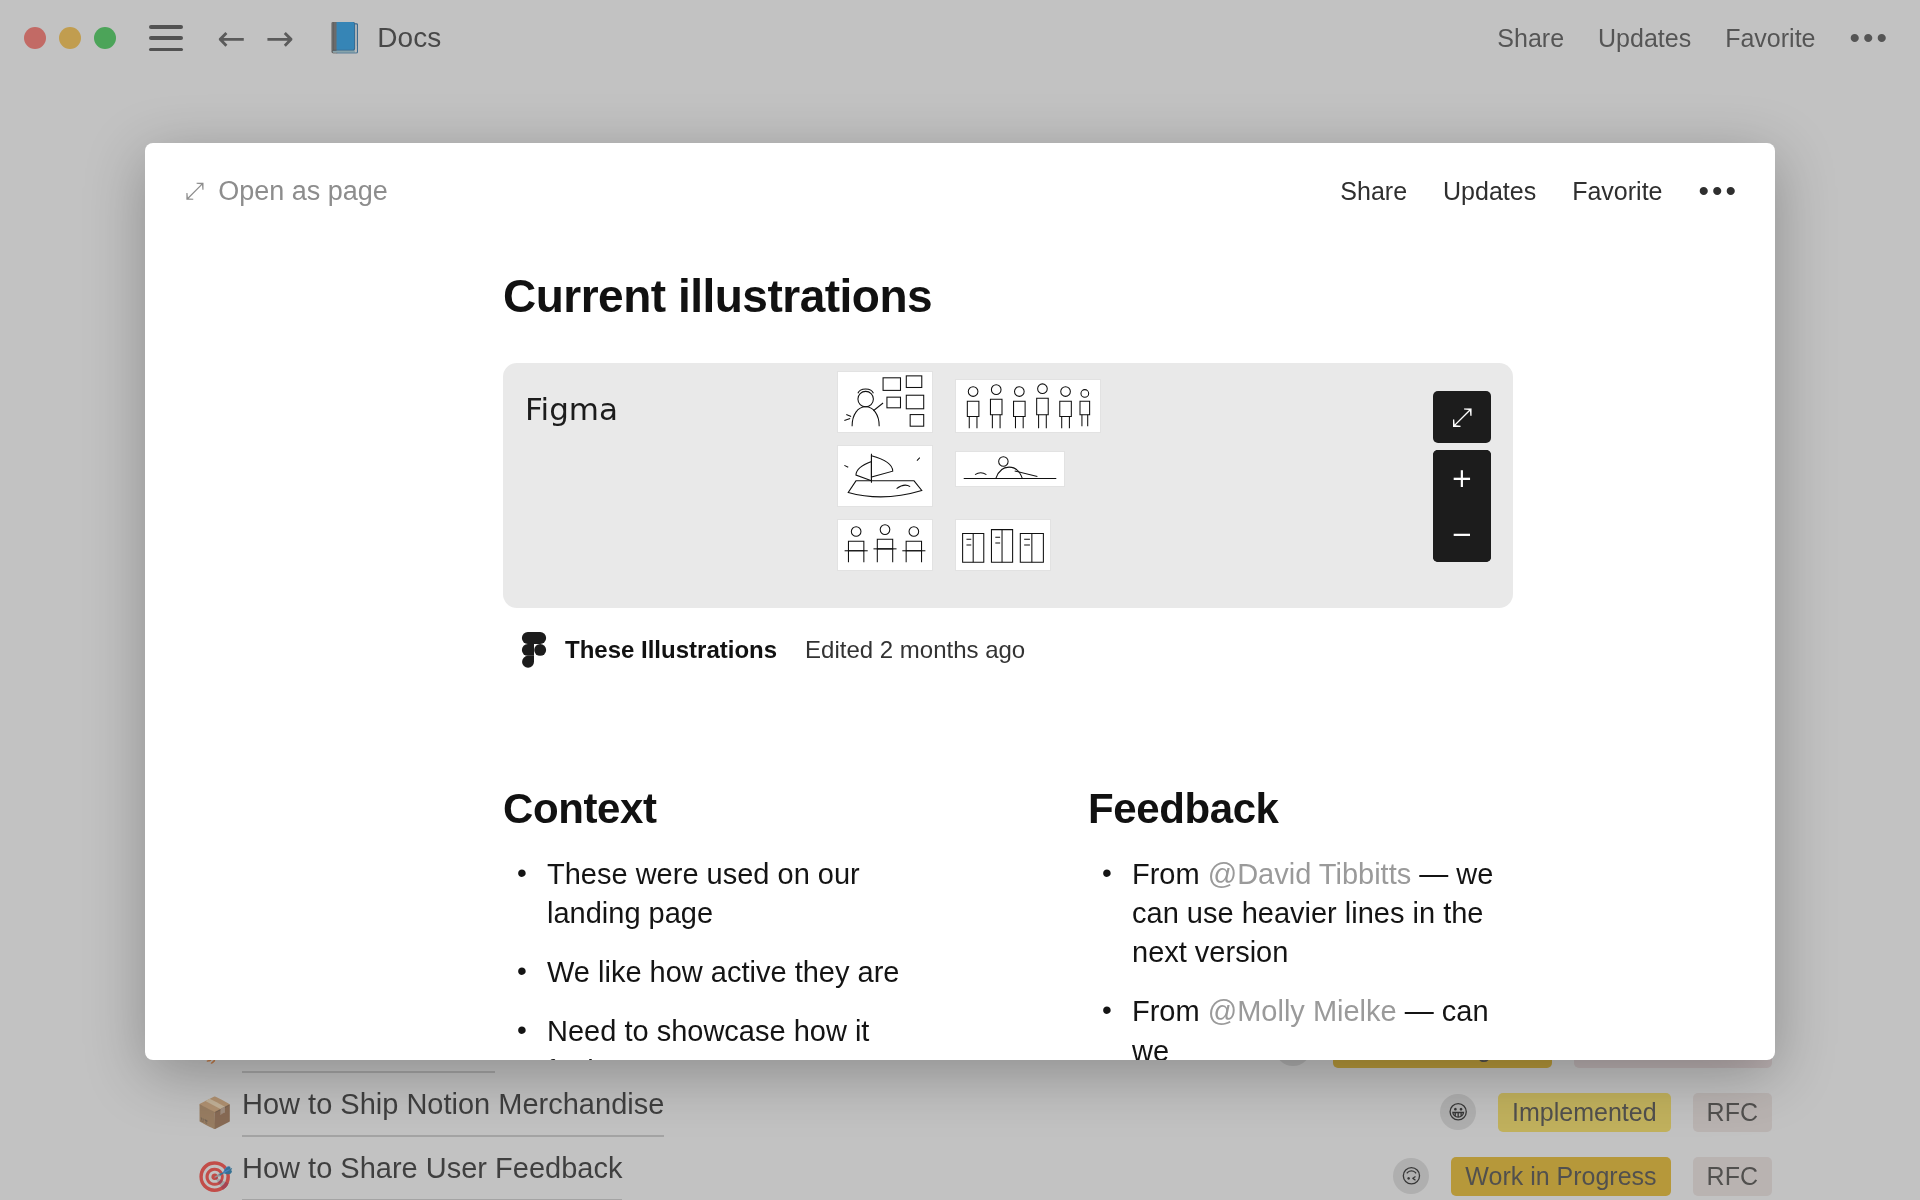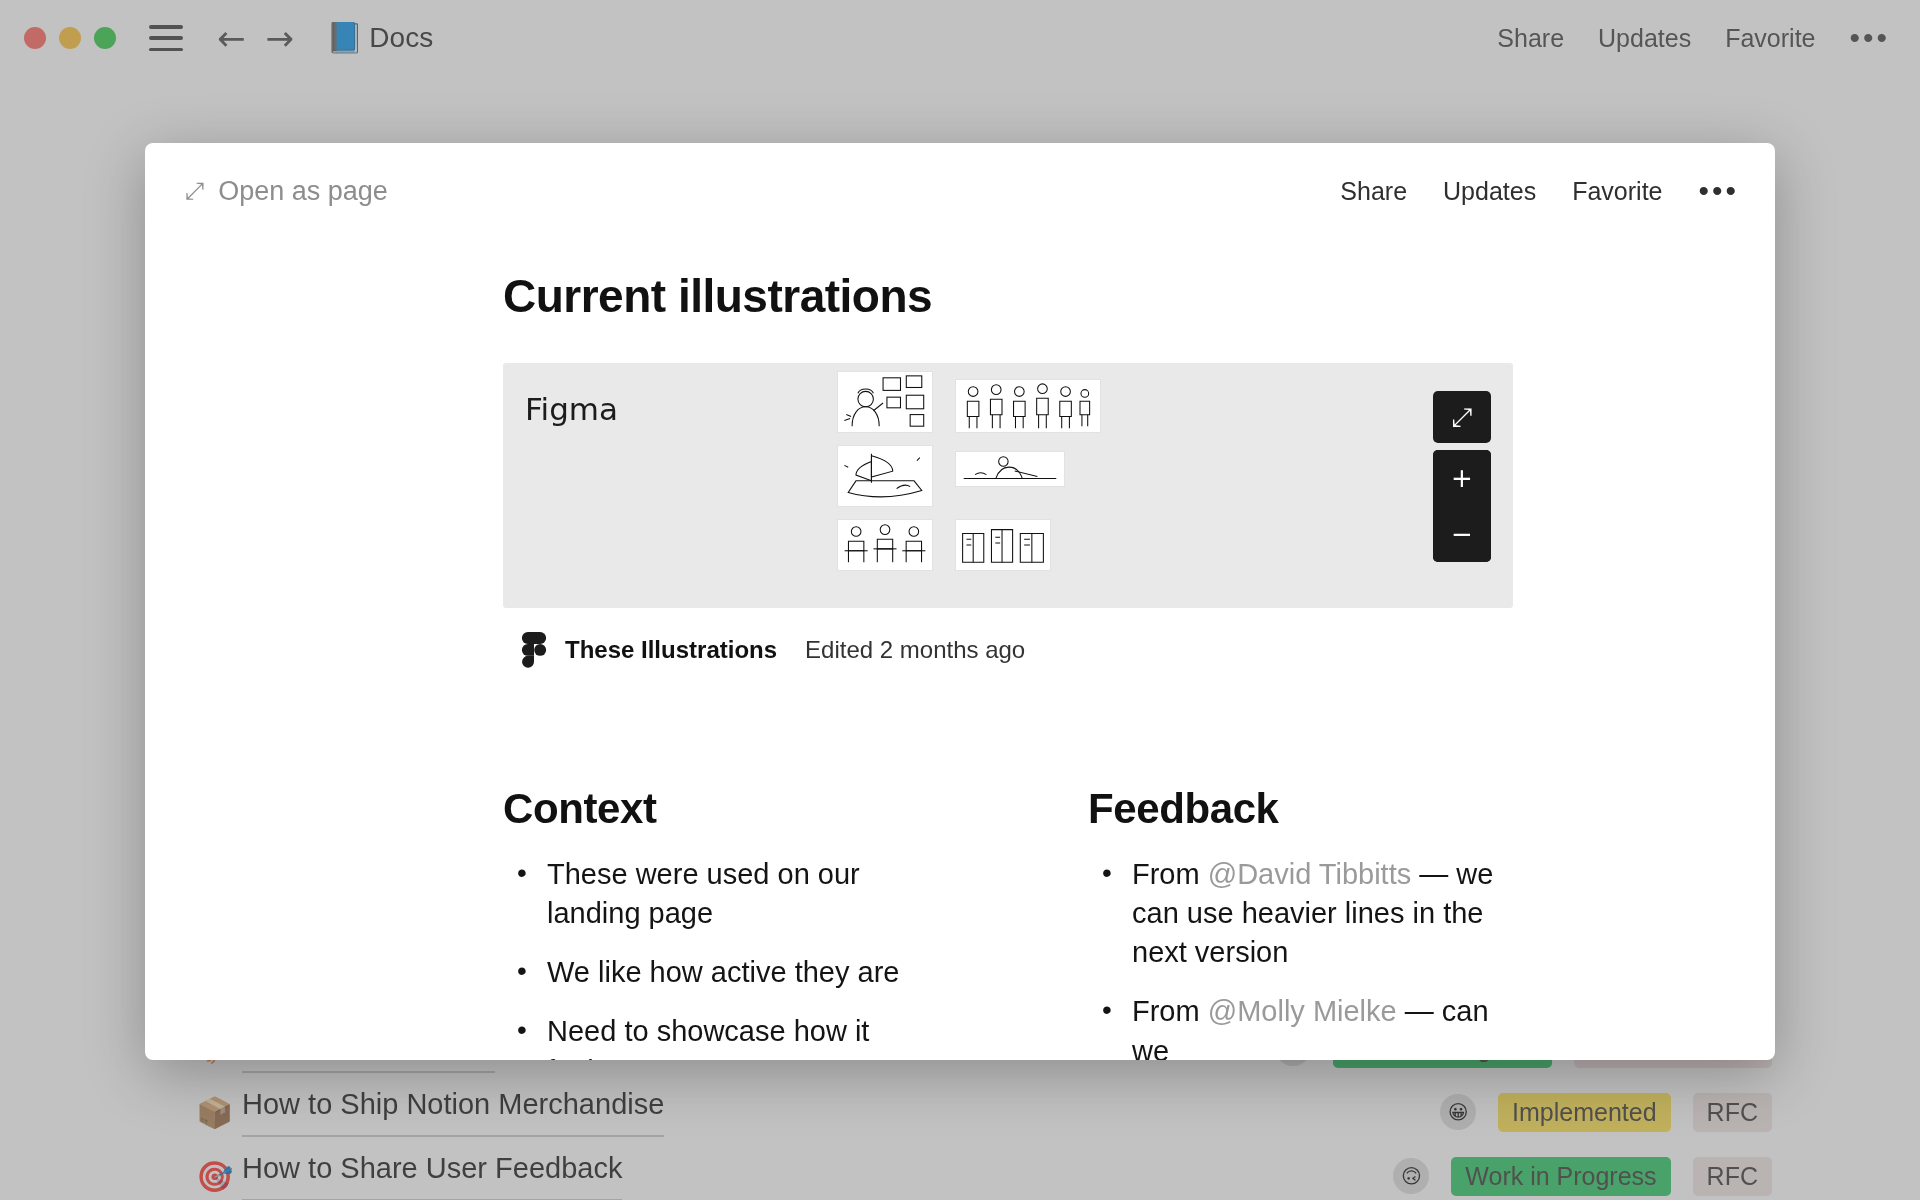--- a/index.html
+++ b/index.html
@@ -44,21 +44,21 @@
     margin-left: 24px; font-family: "DejaVu Sans", sans-serif;
   }
   #nav-back { margin-left: 34px; }
   #nav-forward { margin-left: 20px; }
 
   .doc-emoji {
     margin-left: 32px; font-size: 30px; line-height: 1;
     font-family: "DejaVu Sans", sans-serif;
   }
   #doc-title {
-    margin-left: 6px; font-size: 28px; color: #222; font-weight: 400;
+    margin-left: 14px; font-size: 28px; color: #222; font-weight: 400;
   }
 
   #titlebar-actions {
     margin-left: auto; margin-right: 30px;
     display: flex; align-items: center; gap: 34px;
   }
   .tb-action { font-size: 25px; color: #3a3a3a; }
   .tb-dots { font-size: 30px; color: #3a3a3a; letter-spacing: 3px; line-height: 1; }
 
   
@@ -84,21 +84,21 @@
   .bg-avatar {
     width: 36px; height: 36px; border-radius: 50%;
     background: #dcdcdc; font-size: 20px;
     display: flex; align-items: center; justify-content: center;
     font-family: "DejaVu Sans", sans-serif;
   }
   .tag {
     font-size: 25px; padding: 5px 14px; border-radius: 5px;
     color: #32302c;
   }
-  .tag-progress { background: #22c55e; }
+  .tag-progress { background: #eab308; }
   .tag-implemented { background: #fde047; }
   .tag-rfc { background: #efe3e1; }
   .tag-feedback { background: #f0dfe0; }
 
   
   #dim {
     position: absolute; inset: 0;
     background: rgba(120,120,120,0.45);
     pointer-events: none;
   }
@@ -148,21 +148,21 @@
     letter-spacing: -0.5px;
     margin-top: 30px;
   }
 
   
   #figma-embed {
     margin-top: 40px;
     position: relative;
     width: 1010px; height: 245px;
     background: #e9e9e9;
-    border-radius: 3px;
+    border-radius: 14px;
     overflow: hidden;
   }
   #figma-label {
     position: absolute; left: 22px; top: 28px;
     font-size: 31px; color: #1c1c1c;
     font-family: "DejaVu Sans", sans-serif;
   }
   .thumb {
     position: absolute;
     background: #ffffff;

